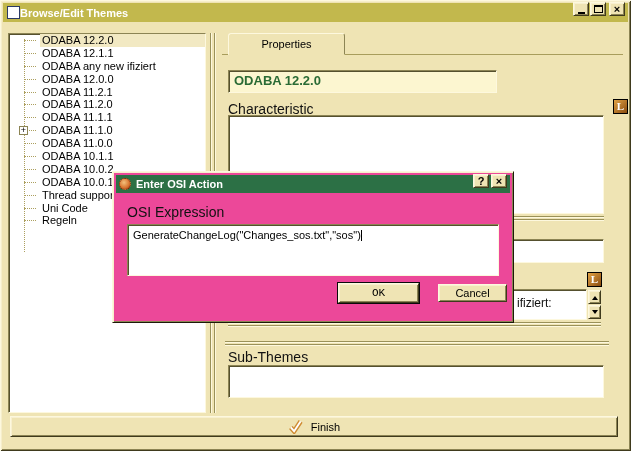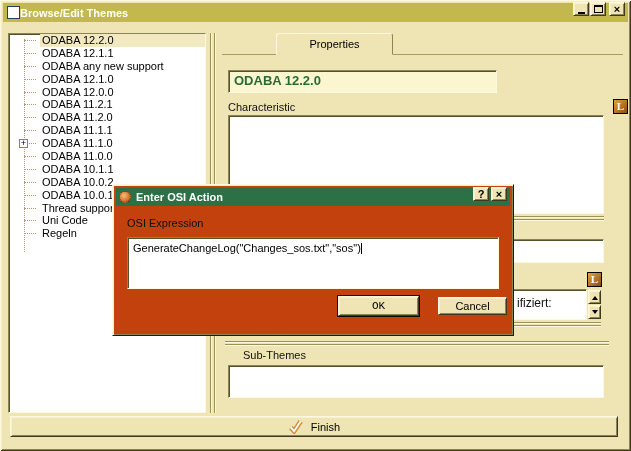--- a/index.html
+++ b/index.html
@@ -4,21 +4,21 @@
 <style>
   html,body{margin:0;padding:0;background:#d4d0c8;}
   *{box-sizing:border-box;font-family:"Liberation Sans",sans-serif;}
   #win{position:relative;width:631px;height:451px;background:#efe4b4;overflow:hidden;
        box-shadow:inset 1px 1px 0 #fdf8de,inset -1px -1px 0 #3f3a1d,inset 2px 2px 0 #f6eecb,inset -2px -2px 0 #8c8454;}
   .raised{background:#efe4b4;border:1px solid;border-color:#fdf8de #3f3a1d #3f3a1d #fdf8de;
           box-shadow:inset 1px 1px 0 #f8f0cf,inset -1px -1px 0 #8c8454;}
   .sunken{background:#fff;border:1px solid;border-color:#8c8454 #fdf8de #fdf8de #8c8454;
           box-shadow:inset 1px 1px 0 #55502e;}
   .abs{position:absolute;}
-  .lbl{font-size:11px;color:#111;}
+  .lbl{font-size:14px;color:#111;}
   
   #titlebar{left:3px;top:3px;width:625px;height:19px;background:#c2b84d;display:flex;align-items:center;}
   #win-icon{width:13px;height:13px;background:#fff;border:1px solid #2c3a66;margin-left:4px;}
   #win-title{color:#fff;font-weight:bold;font-size:11px;margin-left:0;white-space:nowrap;}
   .tbtn{position:absolute;top:2px;width:16px;height:14px;display:flex;align-items:center;justify-content:center;
         font-size:11px;font-weight:bold;color:#000;padding:0;}
   .glyph-min{width:7px;height:2px;background:#000;margin-top:7px;}
   .glyph-max{width:9px;height:8px;border:1px solid #000;border-top:2px solid #000;}
   
   #tree{left:8px;top:33px;width:198px;height:380px;}
@@ -28,40 +28,40 @@
   .trow span{display:block;padding:0 2px;overflow:hidden;}
   .trow.selected span{background:#f2e9c3;}
   .expbox{position:absolute;left:10px;top:2px;width:9px;height:9px;background:#fff;border:1px solid #8c8454;
           font-style:normal;font-size:9px;line-height:7px;text-align:center;color:#000;}
   
   .vgroove{width:1px;border-left:1px solid #9a9159;border-right:1px solid #fdf8de;height:380px;top:33px;}
   
   #tabline{left:222px;top:54px;width:401px;border-top:1px solid #a89d5c;}
   .tab{top:33px;background:#efe4b4;border:1px solid;border-color:#fdf8de #8c8454 transparent #fdf8de;
        border-radius:3px 3px 0 0;text-align:center;font-size:11px;line-height:20px;cursor:default;}
-  #tab-properties{left:228px;width:117px;height:22px;z-index:2;margin-left:48px;}
+  #tab-properties{left:228px;width:117px;height:22px;z-index:2;}
   #tab-notices{left:345px;width:133px;height:21px;}
   
   #title-field{left:228px;top:70px;width:269px;height:23px;background:#fcf6d0;font-weight:bold;font-size:13px;
                color:#2a6b35;line-height:20px;padding-left:5px;}
   #lang-combo{left:505px;top:72px;width:99px;height:19px;font-size:11px;line-height:16px;padding-left:4px;}
   #lang-arrow-btn{position:absolute;right:0;top:0;width:16px;height:15px;display:flex;align-items:center;justify-content:center;}
   .arr-down{width:0;height:0;border:3px solid transparent;border-top:4px solid #000;margin-top:3px;}
   .arr-up-s{width:0;height:0;border:3px solid transparent;border-bottom:4px solid #000;margin-bottom:2px;}
   .arr-down-s{width:0;height:0;border:3px solid transparent;border-top:4px solid #000;margin-top:3px;}
   .lbtn{width:15px;height:15px;border:1px solid #000;background:linear-gradient(135deg,#e2a345,#8a4c10);
         color:#fff;font-family:"Liberation Serif",serif;font-weight:bold;font-size:11px;line-height:13px;text-align:center;padding:0;}
   .groove{height:5px;background:linear-gradient(to bottom,#9a9159 0,#9a9159 1px,#fdf8de 1px,#fdf8de 2px,
           transparent 2px,transparent 3px,#9a9159 3px,#9a9159 4px,#fdf8de 4px,#fdf8de 5px);}
   .spin-btn{width:13px;height:14px;display:flex;align-items:center;justify-content:center;padding:0;}
   
   #finish-btn{left:10px;top:416px;width:608px;height:21px;display:flex;align-items:center;justify-content:center;
               gap:8px;font-size:11px;cursor:default;}
   
-  #dialog{left:112px;top:184px;width:402px;height:152px;background:#c2410c;z-index:10;
+  #dialog{left:112px;top:171px;width:402px;height:152px;background:#ec4899;z-index:10;
           border:1px solid;border-color:#fdf8de #1c1908 #1c1908 #fdf8de;
           box-shadow:inset 1px 1px 0 #f8f0cf,inset -1px -1px 0 #8c8454;}
   #dlg-titlebar{position:absolute;left:3px;top:3px;right:3px;height:18px;background:#2c7045;display:flex;align-items:center;}
   #dlg-icon{width:12px;height:12px;border-radius:50%;margin-left:3px;background:radial-gradient(circle at 40% 35%,#f3c07c,#d8742f 60%,#8a2c10);
             border:1px dotted #7a2408;}
   #dlg-title{color:#fff;font-weight:bold;font-size:11px;margin-left:5px;}
   .dbtn{position:absolute;top:2px;width:16px;height:14px;font-size:11px;font-weight:bold;display:flex;
         align-items:center;justify-content:center;padding:0;}
   #osi-input{position:absolute;left:14px;top:52px;width:372px;height:52px;font-size:11px;padding:4px 5px;
              white-space:nowrap;overflow:hidden;}
@@ -90,24 +90,21 @@
 
   <div id="tree" class="abs sunken">
     <div id="tree-lines"></div>
     <div class="trow selected">
         <span>ODABA 12.2.0</span>
       </div>
     <div class="trow">
         <span>ODABA 12.1.1</span>
       </div>
     <div class="trow">
-        <span>ODABA any new support</span>
-      </div>
-    <div class="trow">
-        <span>ODABA 12.1.0</span>
+        <span>ODABA any new ifiziert</span>
       </div>
     <div class="trow">
         <span>ODABA 12.0.0</span>
       </div>
     <div class="trow">
         <span>ODABA 11.2.1</span>
       </div>
     <div class="trow">
         <span>ODABA 11.2.0</span>
       </div>
@@ -164,21 +161,21 @@
     <button class="spin-btn raised">
         <span class="arr-up-s"></span>
       </button>
     <button class="spin-btn raised" style="margin-top:1px;">
         <span class="arr-down-s"></span>
       </button>
   </div>
   <div class="abs groove" style="left:228px;top:322px;width:373px;"></div>
   <div class="abs groove" style="left:225px;top:341px;width:384px;"></div>
 
-  <div class="abs lbl" style="left:243px;top:349px;">Sub-Themes</div>
+  <div class="abs lbl" style="left:228px;top:349px;">Sub-Themes</div>
   <div class="abs sunken" style="left:228px;top:365px;width:376px;height:33px;"></div>
 
   <button id="finish-btn" class="abs raised">
     <svg width="15" height="15" viewBox="0 0 16 16">
       <path d="M3 9 L6.5 13 L13.5 2.5" stroke="#cf8c33" stroke-width="5" fill="none"></path>
       <path d="M3 9 L6.5 13 L13.5 2.5" stroke="#ffffff" stroke-width="2" fill="none"></path>
     </svg>
     <span>Finish</span>
   </button>
 

